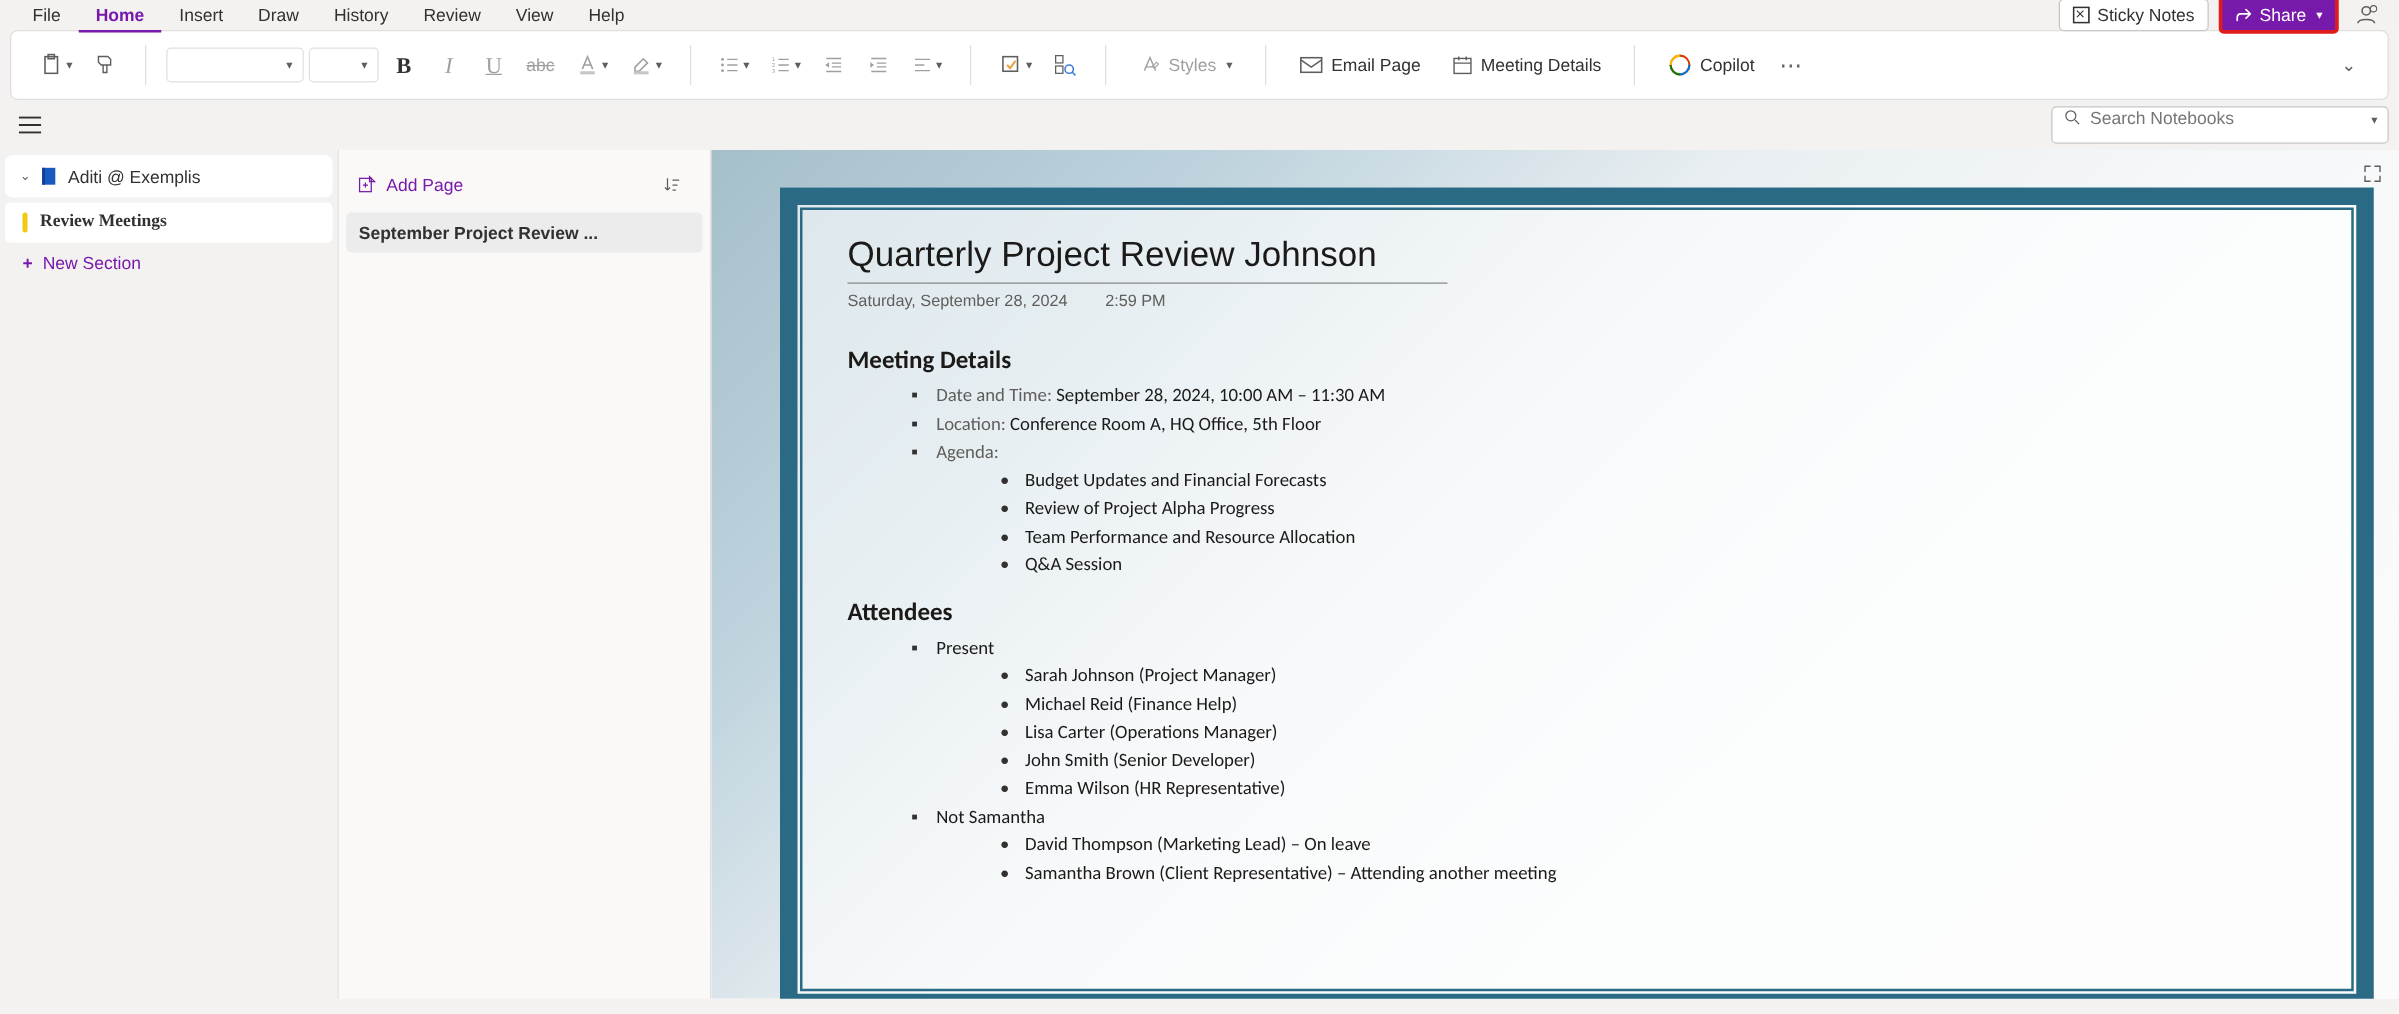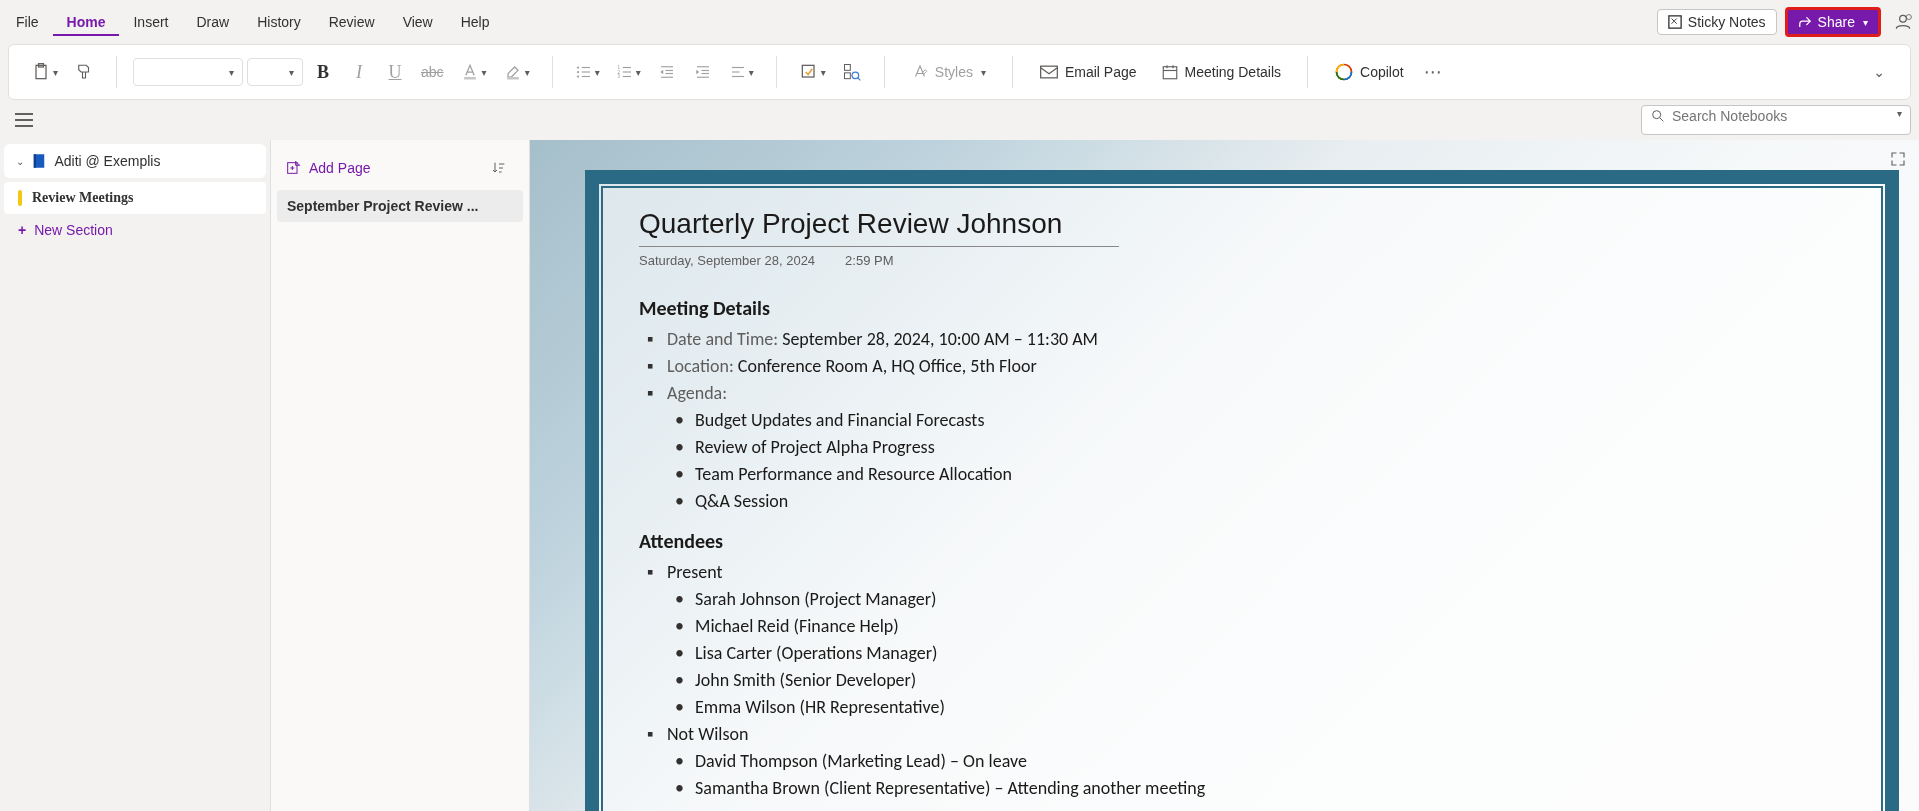--- a/index.html
+++ b/index.html
@@ -1,68 +1,68 @@
 <!DOCTYPE html>
 <html><head>
 <meta charset="utf-8">
 <style>
 * { box-sizing: border-box; margin: 0; padding: 0; }
 body { font-family: "Segoe UI", sans-serif; font-size: 14px; color: #323130; background: #f3f2f1; width: 1919px; height: 811px; overflow: hidden; }
 
 
-.menubar { display: flex; align-items: center; height: 44px; padding: 0 2px; background: #f3f2f1; }
+.menubar { display: flex; align-items: center; height: 24px; padding: 0 12px; background: #f3f2f1; }
 .menubar .menu-item { padding: 6px 14px; cursor: pointer; color: #323130; }
 .menubar .menu-item.active { color: #7719aa; font-weight: 600; border-bottom: 2px solid #7719aa; padding-bottom: 4px; }
 .menubar-right { margin-left: auto; display: flex; align-items: center; gap: 8px; }
 .sticky-notes-btn { display: flex; align-items: center; gap: 6px; padding: 4px 10px; background: #fff; border: 1px solid #c8c6c4; border-radius: 4px; cursor: pointer; }
 .share-btn { display: flex; align-items: center; gap: 6px; padding: 4px 10px; background: #7719aa; color: #fff; border: 3px solid #e01b1b; border-radius: 4px; cursor: pointer; }
 .account-icon { width: 28px; height: 28px; display: flex; align-items: center; justify-content: center; cursor: pointer; }
 
 
 .ribbon { display: flex; align-items: center; height: 56px; background: #fff; border: 1px solid #e1dfdd; border-radius: 6px; margin: 0 8px; padding: 0 8px; gap: 4px; }
 .ribbon .group { display: flex; align-items: center; gap: 4px; padding: 0 8px; }
 .ribbon .sep { width: 1px; height: 32px; background: #e1dfdd; margin: 0 4px; }
 .ribbon-btn { display: flex; align-items: center; justify-content: center; min-width: 32px; height: 32px; padding: 0 6px; cursor: pointer; border-radius: 4px; color: #605e5c; }
 .ribbon-btn.labeled { gap: 6px; padding: 0 10px; color: #323130; }
 .ribbon-combo { display: flex; align-items: center; border: 1px solid #e1dfdd; border-radius: 4px; height: 28px; padding: 0 8px; min-width: 80px; color: #a19f9d; }
 .ribbon-chevron { font-size: 10px; color: #605e5c; margin-left: 2px; }
 .ribbon-more { margin-left: auto; display: flex; align-items: center; padding-right: 8px; }
 
 
 .secondary-bar { display: flex; align-items: center; height: 40px; padding: 4px 8px; }
 .hamburger { width: 32px; height: 32px; display:flex; align-items:center; justify-content:center; cursor:pointer; }
-.search-wrap { margin-left: auto; display: flex; align-items: flex-start; background: #fff; border: 1px solid #c8c6c4; border-radius: 4px; padding: 2px 8px; width: 270px; height: 30px; }
+.search-wrap { margin-left: auto; display: flex; align-items: flex-end; background: #fff; border: 1px solid #c8c6c4; border-radius: 4px; padding: 12px 8px; width: 270px; height: 30px; }
 .search-wrap input { border: none; outline: none; flex: 1; font-size: 14px; background: transparent; }
 
 
 .main { display: flex; height: calc(811px - 36px - 56px - 40px); }
 .sidebar-notebooks { width: 270px; background: #f3f2f1; padding: 4px; }
 .notebook-row { display: flex; align-items: center; gap:6px; padding: 8px 10px; background: #fff; border-radius: 6px; cursor:pointer; }
 .section-item { display: flex; align-items: center; gap: 10px; padding: 8px 14px; cursor:pointer; margin-top:4px;font-family:Liberation Serif, serif; }
 .section-item.active { background: #fff; border-radius: 4px; font-weight:600; }
 .section-marker { width: 4px; height: 16px; background: #f2c811; border-radius: 2px; }
 .new-section { display: flex; align-items: center; gap: 8px; padding: 8px 14px; color: #7719aa; cursor:pointer; }
 
-.sidebar-pages { width: 260px; background: #faf9f8; border-left: 1px solid #e1dfdd; border-right: 1px solid #e1dfdd; padding: 6px; }
+.sidebar-pages { width: 299px; background: #faf9f8; border-left: 1px solid #e1dfdd; border-right: 1px solid #e1dfdd; padding: 6px; }
 .add-page-row { display:flex; align-items:center; justify-content:space-between; padding: 6px 8px; }
 .add-page { display:flex; align-items:center; gap:8px; color:#7719aa; cursor:pointer; }
 .page-item { padding:8px 10px; background:#ececec; border-radius:4px; cursor:pointer; font-weight:600; white-space:nowrap; overflow:hidden; text-overflow:ellipsis; }
 
 
 .canvas-wrap { flex:1; background:#fff; position:relative; overflow:hidden; }
 .canvas-bg { position:absolute; inset:0; background: linear-gradient(135deg, #1e5f7a 0%, #5a8fa8 20%, #c5d4dc 40%, #e8eef1 60%, #f5f5f5 100%); opacity:0.4; }
 .canvas-frame { position:absolute; top:30px; left:55px; right:20px; bottom:-10px; border: 14px solid #2a6a85; border-top-width:14px; border-left-width:14px; background: rgba(255,255,255,0.6); padding: 24px 40px; }
 .canvas-frame::before { content:""; position:absolute; top:2px; left:2px; right:2px; bottom:2px; border:2px solid #2a6a85; pointer-events:none; }
 .page-title { font-family: "Calibri Light", "Segoe UI Light", sans-serif; font-size: 28px; color: #1b1a19; padding-bottom: 6px; border-bottom: 1px solid #888; margin-bottom: 6px; width: 480px; }
 .page-meta { font-size: 13px; color: #605e5c; display:flex; gap:30px; margin-bottom:28px; }
 .note-body h3 { font-family: Calibri, sans-serif; font-size: 20px; color:#1b1a19; margin: 14px 0 6px; }
 .note-body ul { list-style: none; padding-left: 28px; }
 .note-body ul li::before { content:"▪"; color:#323130; display:inline-block; width:20px; margin-left:-20px; }
 .note-body ul ul li::before { content:"•"; }
-.note-body li { font-family: Calibri, sans-serif; font-size: 18px; color:#1b1a19; line-height:1.5; }
+.note-body li { font-family: Calibri, sans-serif; font-size: 15px; color:#1b1a19; line-height:1.5;margin-left:43px; }
 .note-body .lbl { color:#605e5c; }
 
 .expand-icon { position:absolute; top:10px; right:12px; cursor:pointer; color:#605e5c; }
 
 svg { display:block; }
 </style>
 </head>
 <body>
 
 <div class="menubar">
@@ -375,21 +375,21 @@
         <ul>
           <li><span>Present</span>
             <ul>
               <li>Sarah Johnson (Project Manager)</li>
               <li>Michael Reid (Finance Help)</li>
               <li>Lisa Carter (Operations Manager)</li>
               <li>John Smith (Senior Developer)</li>
               <li>Emma Wilson (HR Representative)</li>
             </ul>
           </li>
-          <li><span>Not Wilson</span>
+          <li><span>Not Samantha</span>
             <ul>
               <li>David Thompson (Marketing Lead) – On leave</li>
               <li>Samantha Brown (Client Representative) – Attending another meeting</li>
             </ul>
           </li>
         </ul>
       </div>
     </div>
   </div>
 </div>

